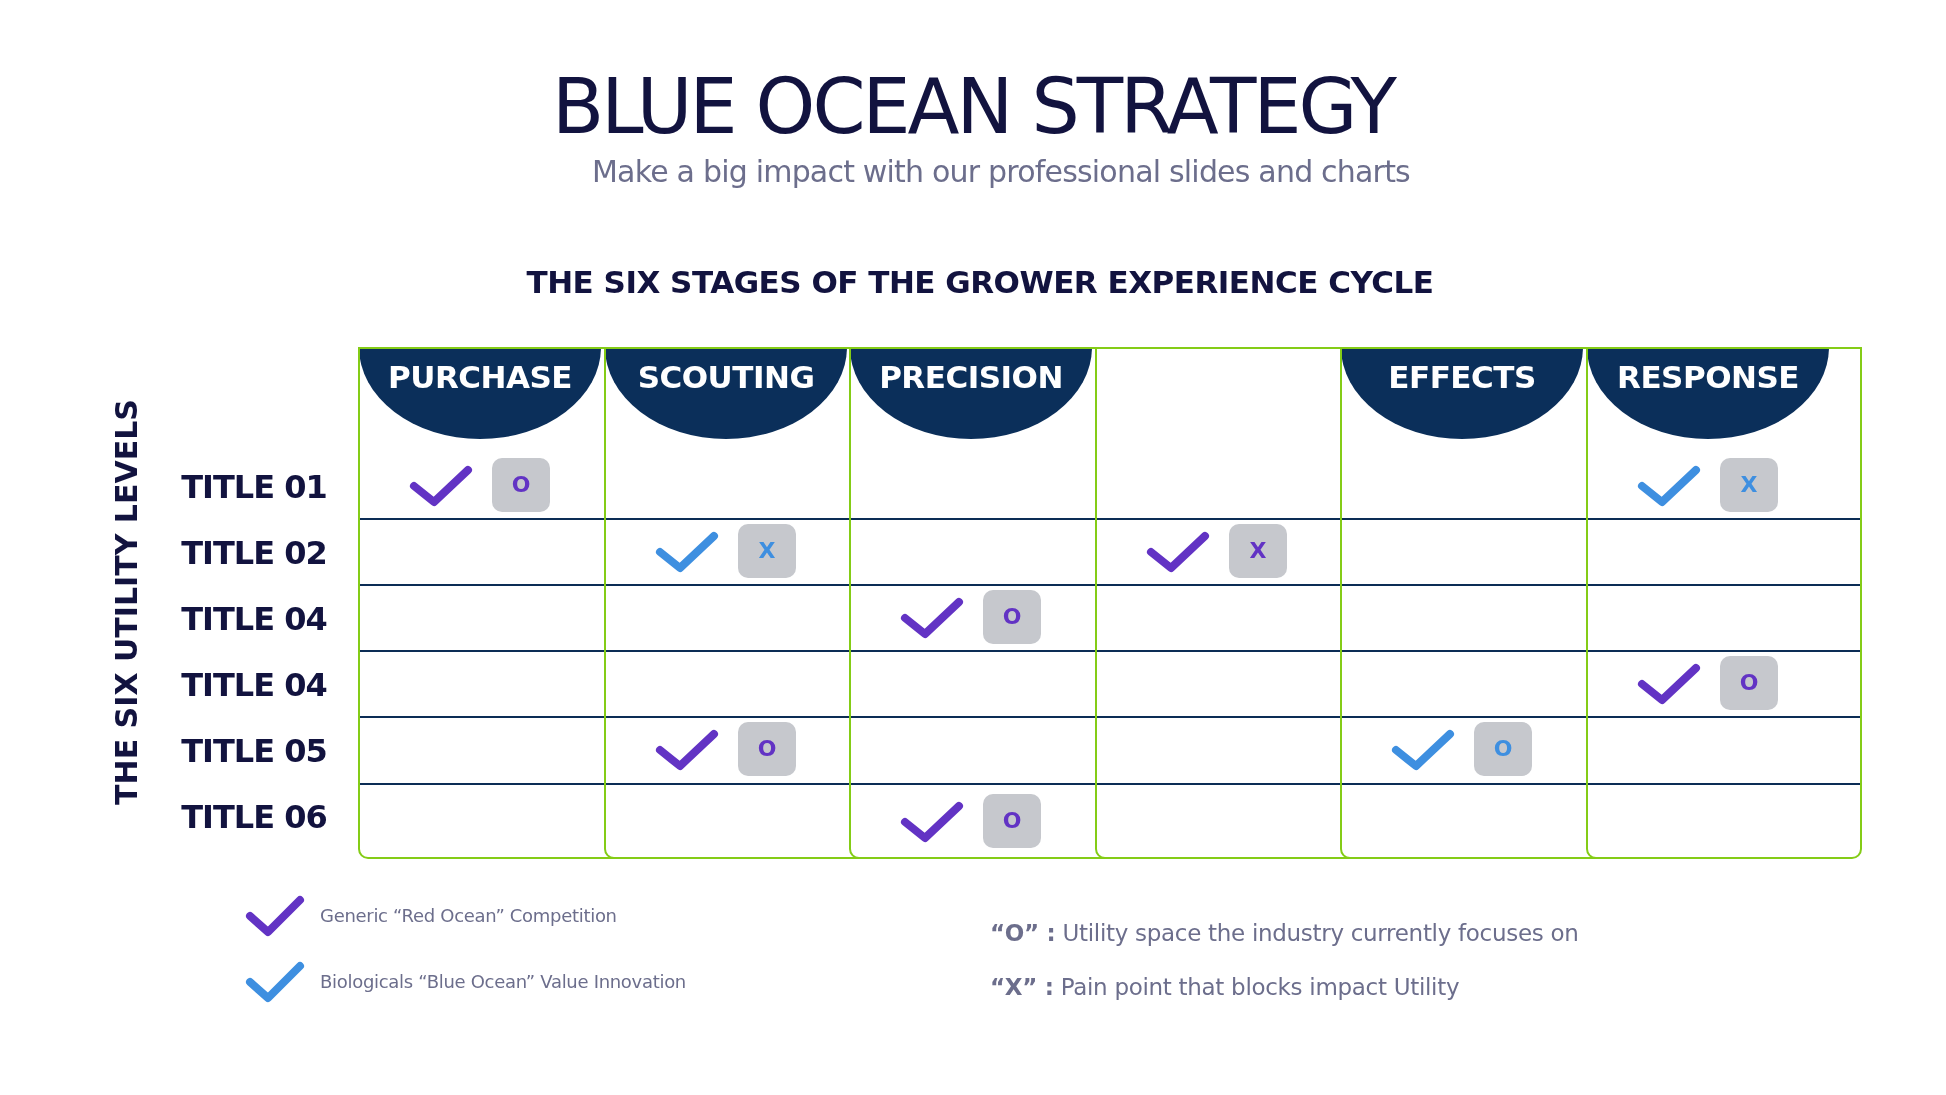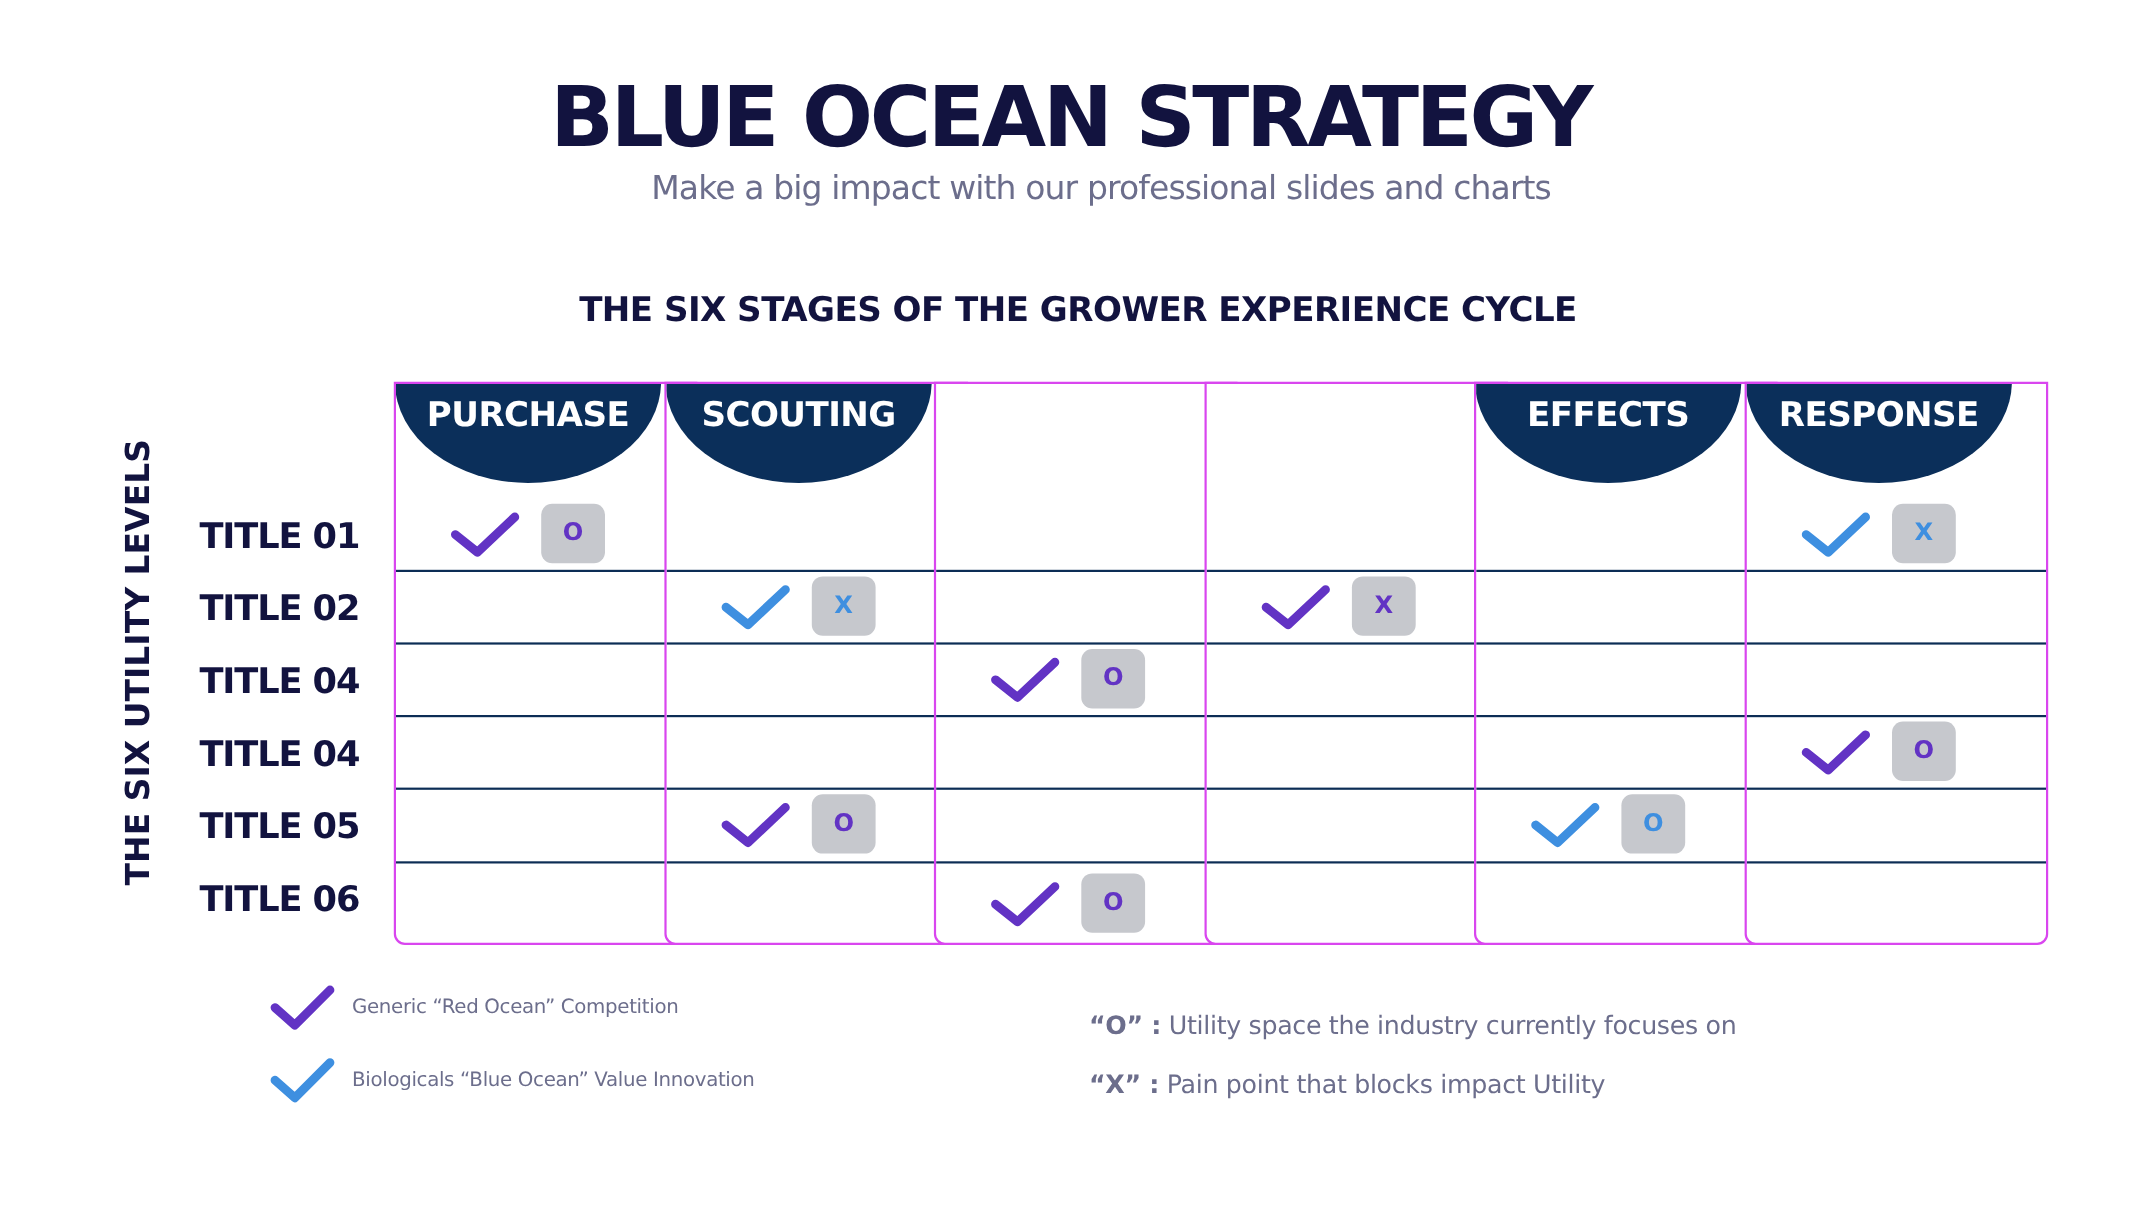--- a/index.html
+++ b/index.html
@@ -1,22 +1,22 @@
 <!DOCTYPE html>
 <html><head>
 <meta charset="utf-8">
 <style>
   html, body { margin:0; padding:0; background:#ffffff; }
   body { width:1946px; height:1095px; position:relative; overflow:hidden; font-family:"Liberation Sans", sans-serif; }
-  .title { position:absolute; left:0; width:1946px; top:62px; text-align:center; font-family:"DejaVu Sans", sans-serif; font-weight:bold; font-size:76px; letter-spacing:-3px; color:#12133f; line-height:90px; }
+  .title { position:absolute; left:0; width:1946px; top:62px; text-align:center; font-family:"DejaVu Sans", sans-serif; font-weight:normal; font-size:76px; letter-spacing:-3px; color:#12133f; line-height:90px; }
   .subtitle { position:absolute; left:0; width:1946px; top:150px; text-align:center; font-family:"DejaVu Sans", sans-serif; font-size:30px; color:#6c6e8c; letter-spacing:-0.8px; line-height:44px;padding-left:28px; }
   .section-title { position:absolute; left:0; width:1960px; top:260px; text-align:center; font-family:"DejaVu Sans", sans-serif; font-weight:bold; font-size:31px; color:#12133f; letter-spacing:-0.5px; line-height:44px; }
   .vlabel { position:absolute; left:126px; top:602px; transform:translate(-50%,-50%) rotate(-90deg); white-space:nowrap; font-family:"DejaVu Sans", sans-serif; font-weight:bold; font-size:30px; color:#12133f; letter-spacing:0px; }
   .row-label { position:absolute; left:170px; width:168px; text-align:center; font-family:"DejaVu Sans", sans-serif; font-weight:bold; font-size:32px; letter-spacing:-1px; color:#12133f; height:40px; line-height:40px; }
-  .col { position:absolute; top:347px; width:276px; height:512px; box-sizing:border-box; border:2px solid #d946ef; border-radius:0 0 10px 10px; background:#fff; overflow:hidden; }
+  .col { position:absolute; top:347px; width:276px; height:512px; box-sizing:border-box; border:2px solid #84cc16; border-radius:0 0 10px 10px; background:#fff; overflow:hidden; }
   .col-head { position:absolute; left:-1px; top:-2px; width:242px; height:92px; background:#0b2f5a; border-radius:0 0 121px 121px / 0 0 92px 92px; }
   .col-head-label { position:absolute; left:0; right:0; top:10px; text-align:center; color:#ffffff; font-family:"DejaVu Sans", sans-serif; font-weight:bold; font-size:31px; letter-spacing:-0.5px; line-height:40px; }
   .hline { position:absolute; left:0; right:0; height:0; border-top:2.5px solid #0c2d55; }
   .mark { position:absolute; width:150px; height:58px; }
   .mark svg { position:absolute; left:0; top:6px; }
   .badge { position:absolute; left:84px; top:0; width:58px; height:54px; border-radius:10px; background:#c6c8cd; text-align:center; line-height:54px; font-family:"DejaVu Sans", sans-serif; font-weight:bold; font-size:22px; }
   .legend-item { position:absolute; height:50px; }
   .legend-item svg { position:absolute; left:0; top:0; }
   .legend-text { position:absolute; left:76px; top:4px; white-space:nowrap; font-family:"DejaVu Sans", sans-serif; font-size:18px; color:#6c6e8c; line-height:36px; letter-spacing:-0.3px; }
   .key-item { position:absolute; white-space:nowrap; font-family:"DejaVu Sans", sans-serif; font-size:23px; color:#6c6e8c; line-height:36px; letter-spacing:-0.3px; }
@@ -52,20 +52,23 @@
     <div class="col-head">
         <div class="col-head-label">SCOUTING</div>
       </div>
     <div class="hline" style="top:169px"></div>
     <div class="hline" style="top:235px"></div>
     <div class="hline" style="top:301px"></div>
     <div class="hline" style="top:367px"></div>
     <div class="hline" style="top:434px"></div>
   </div>
   <div class="col" style="left:849px">
+    <div class="col-head">
+        <div class="col-head-label">PRECISION</div>
+      </div>
     <div class="hline" style="top:169px"></div>
     <div class="hline" style="top:235px"></div>
     <div class="hline" style="top:301px"></div>
     <div class="hline" style="top:367px"></div>
     <div class="hline" style="top:434px"></div>
   </div>
   <div class="col" style="left:1095px">
     <div class="hline" style="top:169px"></div>
     <div class="hline" style="top:235px"></div>
     <div class="hline" style="top:301px"></div>

